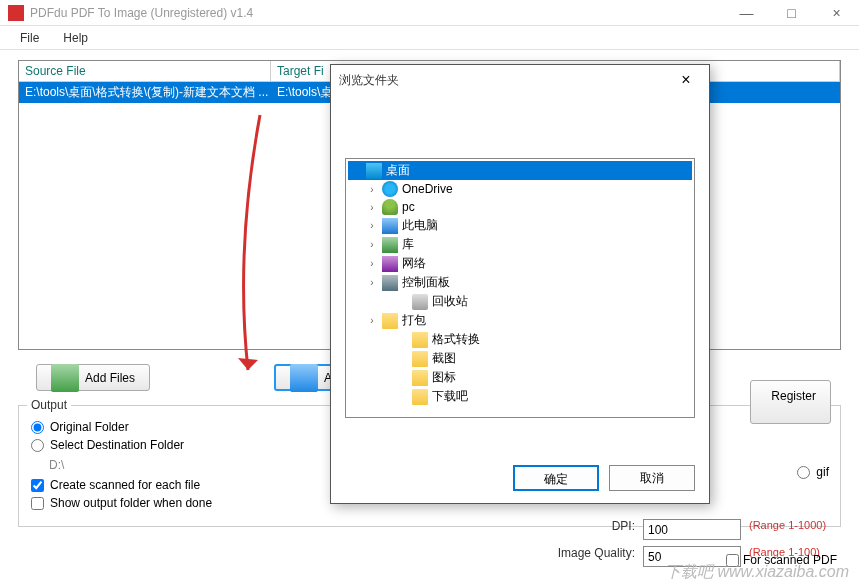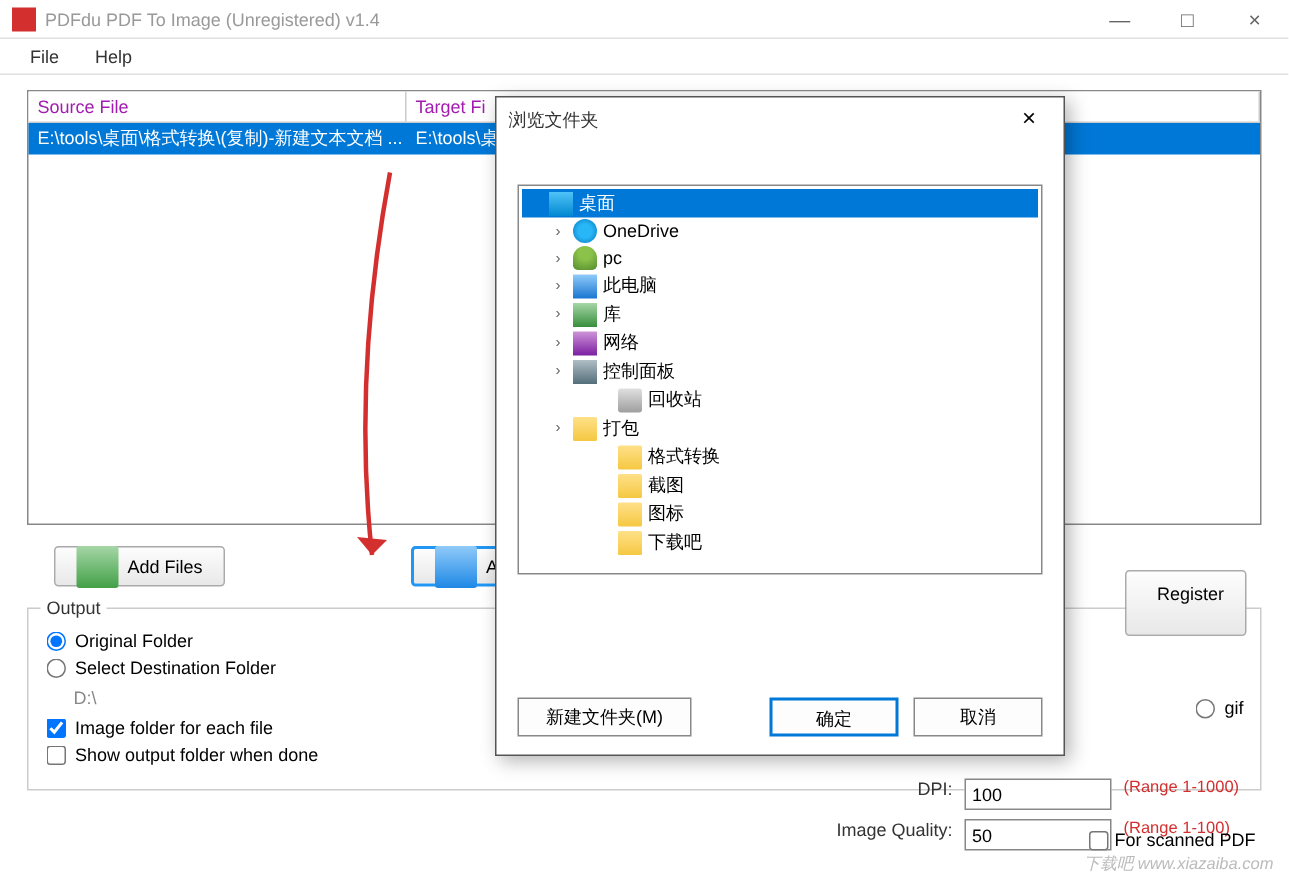--- a/index.html
+++ b/index.html
@@ -15,21 +15,21 @@
 
 .menubar { height: 24px; display: flex; align-items: center; padding-left: 10px; gap: 4px; border-bottom: 1px solid #e0e0e0; }
 .menubar .menu-item { padding: 2px 10px; color: #333; }
 
 
 .main { padding: 10px 18px; }
 
 
 .table-container { border: 1px solid #888; height: 290px; position: relative; background: #fff; }
 .table-header { display: flex; background: #fff; border-bottom: 1px solid #ccc; }
-.table-header .th { padding: 3px 6px; border-right: 1px solid #ccc; color: #a21caf; }
+.table-header .th { padding: 3px 6px; border-right: 1px solid #ccc; color: #0f766e; }
 .th-source { width: 252px; }
 .th-target { flex: 1; }
 .table-row { display: flex; background: #0078d7; color: #fff; }
 .table-row .td { padding: 2px 6px; overflow: hidden; white-space: nowrap; }
 .td-source { width: 252px; }
 .td-target { flex: 1; }
 
 .hint-text { position: absolute; top: 50%; left: 50%; transform: translate(-50%, -50%); text-align: center; color: #5b9bd5; font-size: 24px; font-family: 'Segoe UI Light', sans-serif; line-height: 1.5; }
 
 
@@ -57,21 +57,21 @@
 .scanned-check { position: absolute; right: 22px; bottom: 20px; display: flex; align-items: center; gap: 4px; }
 
 .register-btn { position: absolute; right: 28px; top: 380px; display: flex; align-items: flex-start; gap: 6px; padding: 8px 14px; border: 1px solid #aaa; background: linear-gradient(#fdfdfd, #e8e8e8); border-radius: 3px; height: 44px; }
 
 
 .dialog { position: absolute; left: 330px; top: 64px; width: 380px; height: 440px; background: #fff; border: 1px solid #555; box-shadow: 3px 3px 12px rgba(0,0,0,0.3); display: flex; flex-direction: column; }
 .dialog-titlebar { height: 30px; display: flex; align-items: center; padding: 0 8px; }
 .dialog-titlebar .dtitle { flex: 1; color: #333; font-size: 12px; }
 .dialog-titlebar .dclose { width: 30px; height: 30px; display: flex; align-items: center; justify-content: center; font-size: 16px; cursor: pointer; }
 .dialog-body { flex: 1; padding: 8px 14px; }
-.tree-container { border: 1px solid #888; height: 260px; overflow: auto; background: #fff; padding: 2px; margin-top: 20px; }
+.tree-container { border: 1px solid #888; height: 260px; overflow: auto; background: #fff; padding: 2px; margin-top: 55px; }
 .tree-item { display: flex; align-items: center; gap: 4px; padding: 1px 2px; }
 .tree-item.selected { background: #0078d7; color: #fff; }
 .tree-item .expander { width: 12px; display: inline-block; text-align: center; color: #666; font-size: 10px; }
 .tree-item .ticon { width: 16px; height: 16px; display: inline-block; }
 .indent-0 { padding-left: 2px; }
 .indent-1 { padding-left: 18px; }
 .indent-2 { padding-left: 48px; }
 
 .dialog-buttons { display: flex; gap: 10px; padding: 12px 14px; justify-content: flex-end; }
 .dialog-buttons .dbtn { padding: 4px 18px; border: 1px solid #888; background: #fdfdfd; height: 26px; min-width: 86px; }
@@ -88,21 +88,21 @@
 .ico-net { background: linear-gradient(#ce93d8, #7b1fa2); }
 .ico-ctrl { background: linear-gradient(#b0bec5, #546e7a); }
 .ico-trash { background: linear-gradient(#e0e0e0, #9e9e9e); border-radius: 2px; }
 .ico-addfiles { background: linear-gradient(#a5d6a7, #43a047); border-radius: 2px; }
 .ico-addfolder { background: linear-gradient(#90caf9, #1e88e5); border-radius: 2px; }
 .ico-key { background: radial-gradient(circle, #ffd54f, #f57f17); border-radius: 50%; }
 
 
 .arrow { position: absolute; left: 230px; top: 110px; width: 40px; height: 280px; pointer-events: none; }
 
-.watermark { position: absolute; right: 10px; bottom: 4px; color: #bbb; font-size: 11px; font-style: italic; }
+.watermark { position: absolute; right: 10px; bottom: 4px; color: #bbb; font-size: 16px; font-style: italic; }
 </style>
 </head>
 <body>
 
 <div class="titlebar">
   <div class="app-icon"></div>
   <div class="title">PDFdu PDF To Image (Unregistered) v1.4</div>
   <div class="win-controls">
     <div class="win-btn">—</div>
     <div class="win-btn">□</div>
@@ -149,21 +149,21 @@
       <input type="radio" checked="" style="">
       <span>Original Folder</span>
     </div>
     <div class="radio-row">
       <input type="radio" style="">
       <span>Select Destination Folder</span>
     </div>
     <div class="dest-path">D:\</div>
     <div class="check-row">
       <input type="checkbox" checked="" style="">
-      <span>Image folder for each file</span>
+      <span>Create scanned for each file</span>
     </div>
     <div class="check-row">
       <input type="checkbox" style="">
       <span>Show output folder when done</span>
     </div>
   </div>
 </div>
 
 <div class="register-btn">
   <span class="icon ico-key"></span>
@@ -266,19 +266,18 @@
           <span>图标</span>
         </div>
         <div class="tree-item indent-2">
           <span class="expander"></span>
           <span class="ticon ico-folder"></span>
           <span>下载吧</span>
         </div>
       </div>
   </div>
   <div class="dialog-buttons">
-    <button class="dbtn newf">新建文件夹(M)</button>
     <button class="dbtn primary">确定</button>
     <button class="dbtn">取消</button>
   </div>
 </div>
 
 <div class="watermark">下载吧 www.xiazaiba.com</div>
 
 </body></html>

